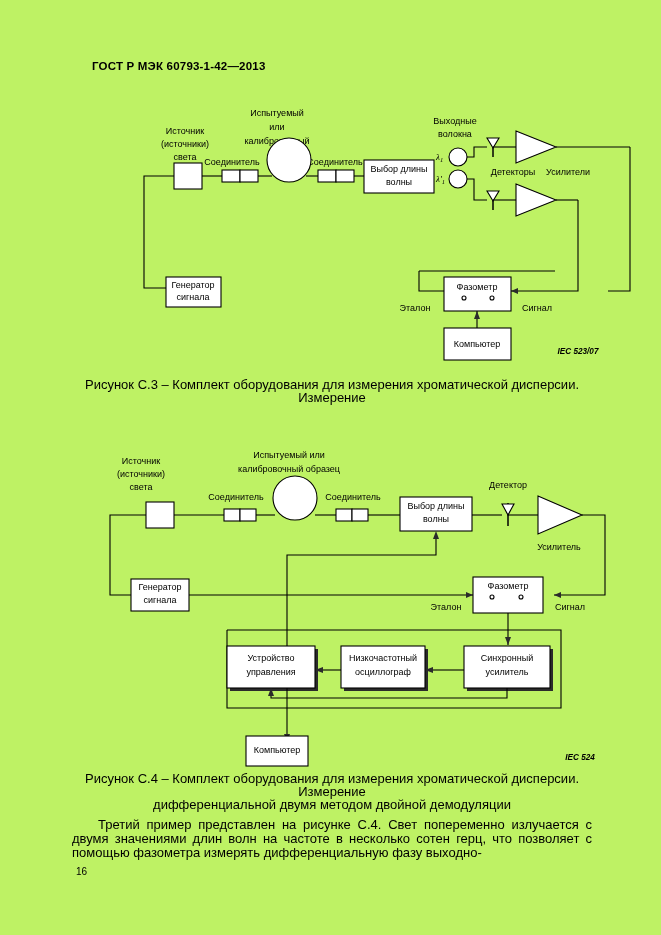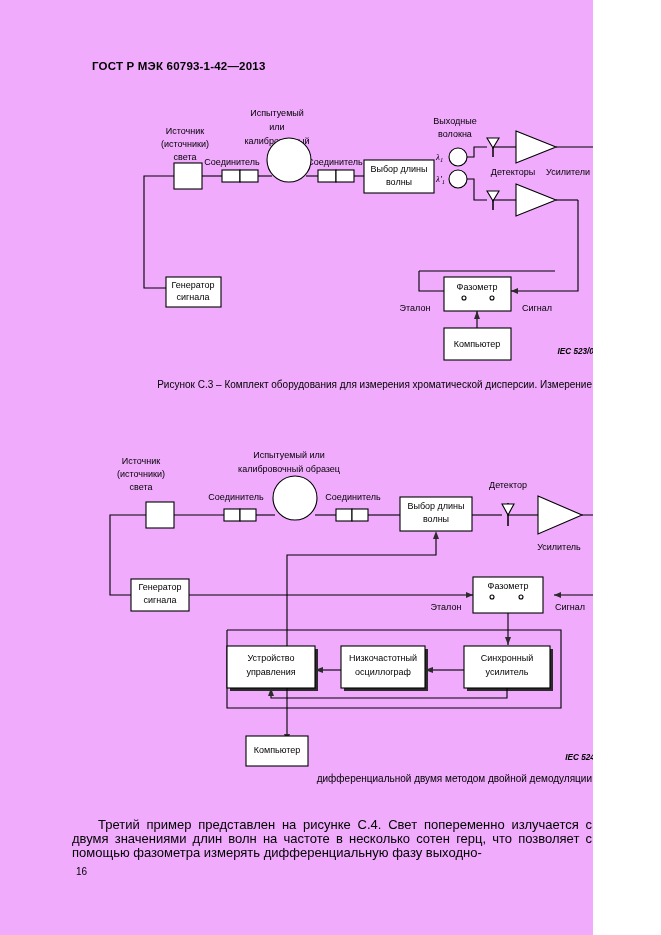--- a/index.html
+++ b/index.html
@@ -6,38 +6,38 @@
     margin: 0;
     padding: 0;
     background: #ffffff;
   }
   body {
     font-family: "Liberation Sans", sans-serif;
     color: #000000;
   }
   .page {
     position: relative;
-    width: 593px;
+    width: 661px;
     height: 935px;
-    background: #f0abfc;
+    background: #bef264;
     overflow: hidden;
   }
   .doc-header {
     position: absolute;
     left: 92px;
     top: 60px;
     font-size: 11.5px;
     font-weight: bold;
     letter-spacing: 0.2px;
     white-space: nowrap;
   }
   .fig-caption {
     position: absolute;
-    text-align: right;
-    font-size: 10px;
+    text-align: center;
+    font-size: 13px;
     line-height: 13px;
     width: 520px;
     left: 72px;
   }
   .body-par {
     position: absolute;
     left: 72px;
     top: 818px;
     width: 520px;
     font-size: 13px;
@@ -268,20 +268,21 @@
 
     <line class="ln" x1="287" y1="248" x2="287" y2="296"></line>
     <polygon class="shadow" points="287,302 284,294 290,294"></polygon>
     <rect class="bx" x="246" y="296" width="62" height="30"></rect>
     <text class="dg-label" x="277" y="311" text-anchor="middle">Компьютер</text>
 
     <text class="dg-label-sm" x="580" y="318" text-anchor="middle" font-style="italic" font-weight="bold" font-size="7.5px">IEC  524</text>
   </svg>
 
   <div class="fig-caption" style="top:772px;">
+    <div>Рисунок С.4 – Комплект оборудования для измерения хроматической дисперсии. Измерение</div>
     <div>дифференциальной двумя методом двойной демодуляции</div>
   </div>
 
   <div class="body-par">Третий пример представлен на рисунке С.4. Свет попеременно излучается с двумя значениями длин волн на частоте в несколько сотен герц, что позволяет с помощью фазометра измерять дифференциальную фазу выходно-</div>
 
   <div class="page-num">16</div>
 
 </div>
 
 </body></html>

